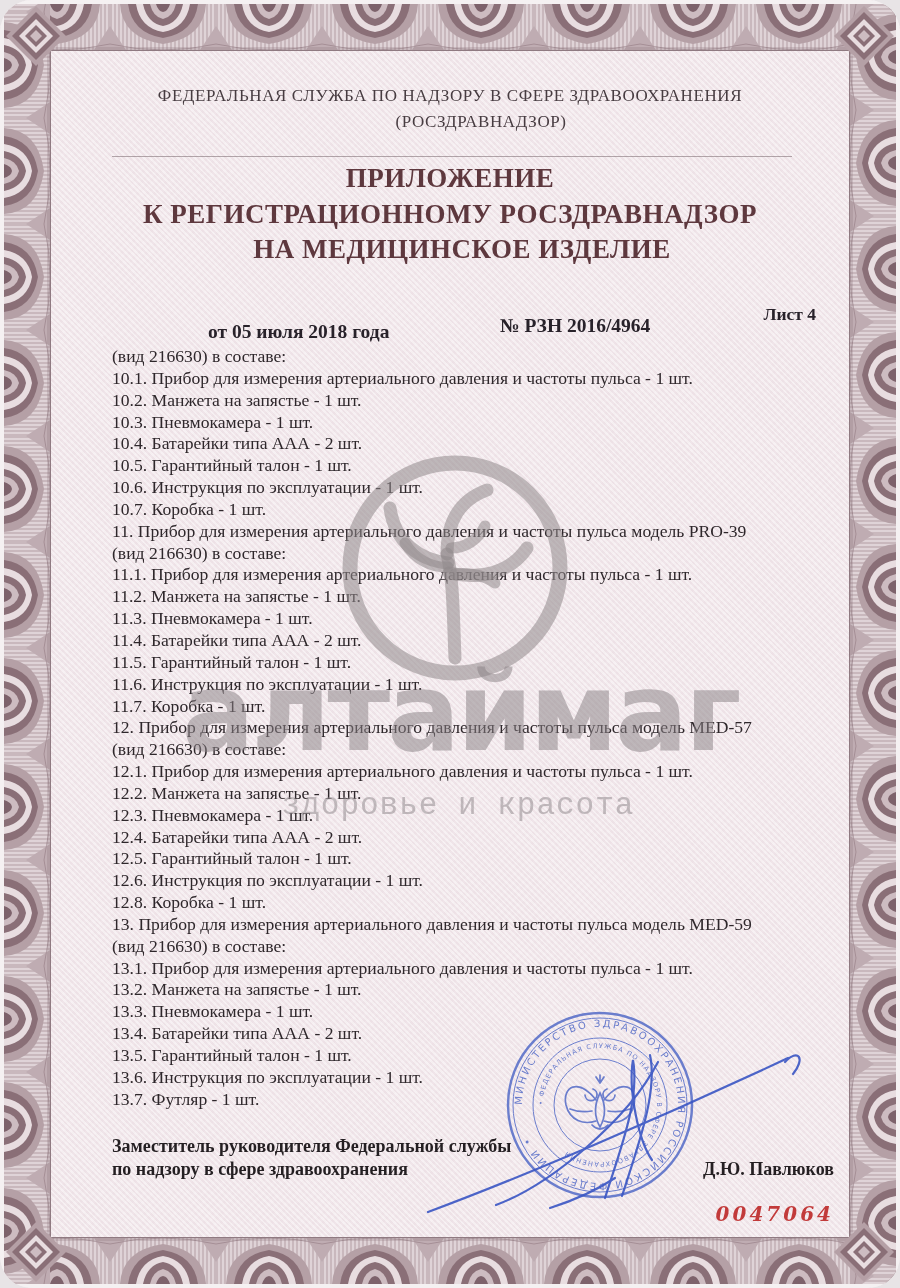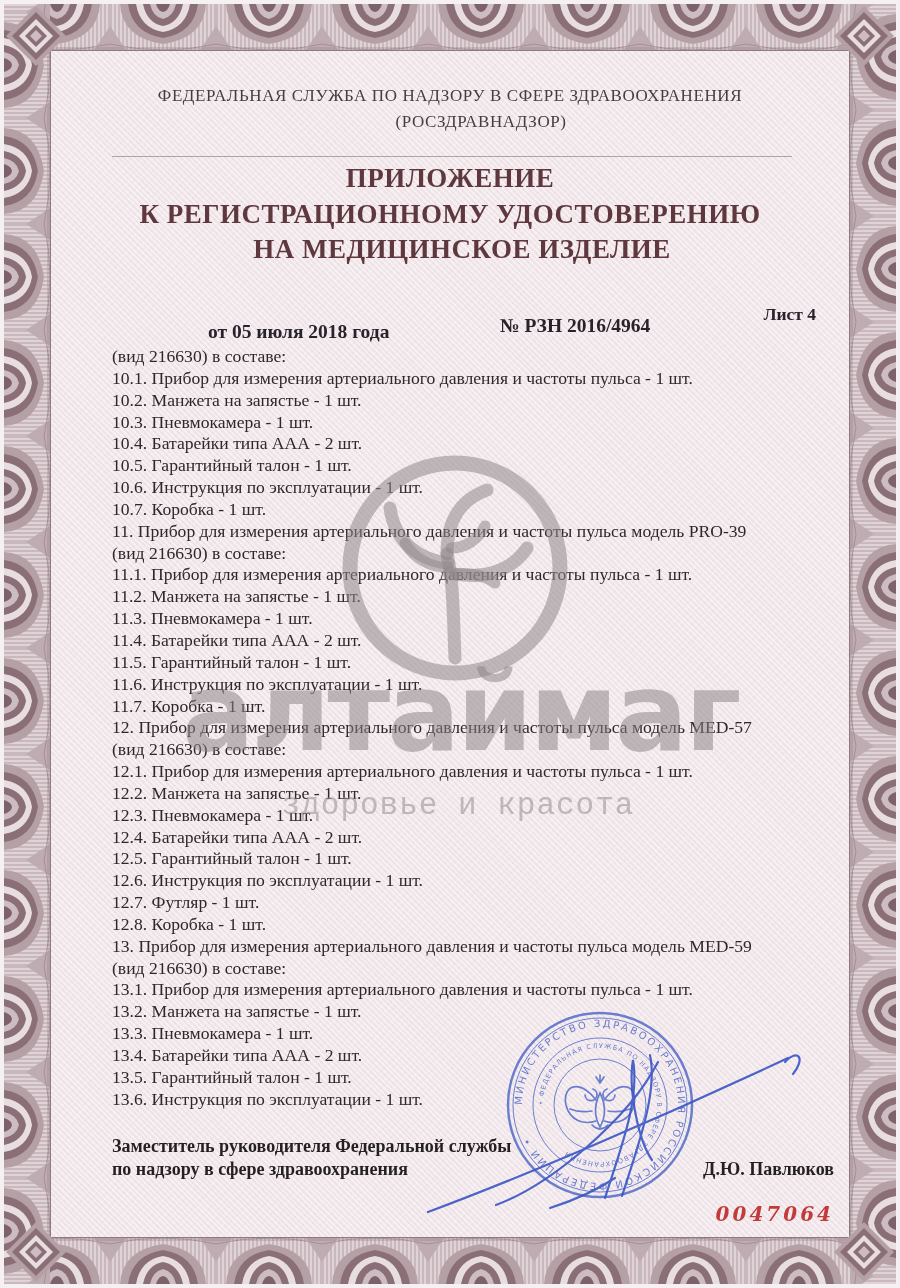--- a/index.html
+++ b/index.html
@@ -2,21 +2,21 @@
 <html><head>
 <meta charset="utf-8">
 <style>
   html,body{margin:0;padding:0;background:#e8e4e6;}
   .certificate{
     position:relative;width:900px;height:1288px;overflow:hidden;
     background:
       repeating-linear-gradient(45deg, rgba(255,255,255,.35) 0 2px, rgba(230,214,221,.25) 2px 4px),
       repeating-linear-gradient(-45deg, rgba(244,235,239,.4) 0 3px, rgba(236,222,228,.3) 3px 6px),
       #f2e9ec;
-    font-family:"Liberation Serif", serif;color:#332b2e;
+    font-family:"Liberation Serif", serif;color:#332b2e;border-radius:32px;
   }
   .edge{position:absolute;inset:0;border:4px solid #f5f1f2;pointer-events:none;z-index:6;}
   
   .bstrip{position:absolute;top:0;left:0;transform-origin:0 0;display:block;}
   .b-top{transform:translate(4px,4px);}
   .b-bottom{transform:translate(4px,1284px) scaleY(-1);}
   .b-left{transform:translate(4px,1284px) rotate(-90deg);}
   .b-right{transform:translate(896px,4px) rotate(90deg);}
   .corner{position:absolute;z-index:5;}
   .c-tl{top:4px;left:4px;} .c-tr{top:4px;right:4px;transform:scaleX(-1);}
@@ -127,21 +127,21 @@
   <div class="inner-frame"></div>
   <div class="edge"></div>
 
   <div class="content">
 
     <div class="abs hdr" style="top:36px;">ФЕДЕРАЛЬНАЯ СЛУЖБА ПО НАДЗОРУ В СФЕРЕ ЗДРАВООХРАНЕНИЯ</div>
     <div class="abs hdr" style="top:62px;padding-left:31px;">(РОСЗДРАВНАДЗОР)</div>
     <div class="rule" style="top:106px;"></div>
 
     <div class="abs ttl" style="top:113px;">ПРИЛОЖЕНИЕ</div>
-    <div class="abs ttl" style="top:149px;">К РЕГИСТРАЦИОННОМУ УДОСТОВЕРЕНИЮ</div>
+    <div class="abs ttl" style="top:149px;">К РЕГИСТРАЦИОННОМУ РОСЗДРАВНАДЗОР</div>
     <div class="abs ttl" style="top:184px;padding-left:12px;">НА МЕДИЦИНСКОЕ ИЗДЕЛИЕ</div>
 
     <div class="abs meta" style="left:158px;top:229px;">от  05 июля 2018 года</div>
     <div class="abs meta" style="left:450px;top:223px;">№  РЗН 2016/4964</div>
     <div class="abs sheet" style="right:34px;top:254px;">Лист  4</div>
 
     <div class="abs body-list">
 
     <div>(вид 216630) в составе:</div>
         <div>10.1. Прибор для измерения артериального давления и частоты пульса - 1 шт.</div>
@@ -161,30 +161,30 @@
         <div>11.6. Инструкция по эксплуатации - 1 шт.</div>
         <div>11.7. Коробка - 1 шт.</div>
         <div>12. Прибор для измерения артериального давления и частоты пульса модель MED-57</div>
         <div>(вид 216630) в составе:</div>
         <div>12.1. Прибор для измерения артериального давления и частоты пульса - 1 шт.</div>
         <div>12.2. Манжета на запястье - 1 шт.</div>
         <div>12.3. Пневмокамера - 1 шт.</div>
         <div>12.4. Батарейки типа ААА - 2 шт.</div>
         <div>12.5. Гарантийный талон - 1 шт.</div>
         <div>12.6. Инструкция по эксплуатации - 1 шт.</div>
-        <div>12.7. Футляр - 1 шт.</div>
         <div>12.8. Коробка - 1 шт.</div>
         <div>13. Прибор для измерения артериального давления и частоты пульса модель MED-59</div>
         <div>(вид 216630) в составе:</div>
         <div>13.1. Прибор для измерения артериального давления и частоты пульса - 1 шт.</div>
         <div>13.2. Манжета на запястье - 1 шт.</div>
         <div>13.3. Пневмокамера - 1 шт.</div>
         <div>13.4. Батарейки типа ААА - 2 шт.</div>
         <div>13.5. Гарантийный талон - 1 шт.</div>
         <div>13.6. Инструкция по эксплуатации - 1 шт.</div>
+        <div>13.7. Футляр - 1 шт.</div>
       </div>
 
     <div class="abs sig" style="left:62px;top:1085px;">Заместитель руководителя Федеральной службы</div>
     <div class="abs sig" style="left:62px;top:1108px;">по надзору в сфере здравоохранения</div>
     <div class="abs sig" style="right:16px;top:1108px;">Д.Ю. Павлюков</div>
     <div class="abs serial" style="right:16px;top:1152px;">0047064</div>
 
     <svg class="abs wm" style="left:285px;top:398px;" width="240" height="240" viewBox="0 0 240 240">
       <g stroke="rgba(143,136,139,.55)" fill="none" stroke-linecap="round">
         <circle cx="120" cy="120" r="105" stroke-width="15"></circle>

